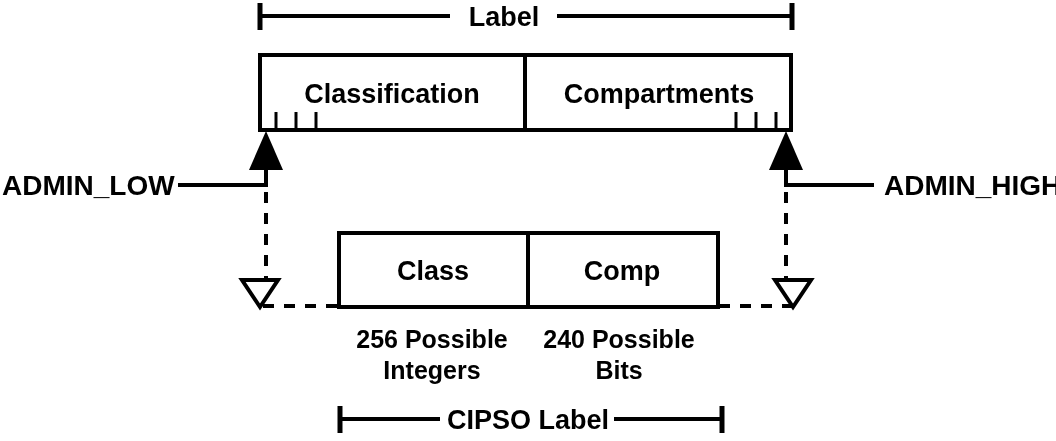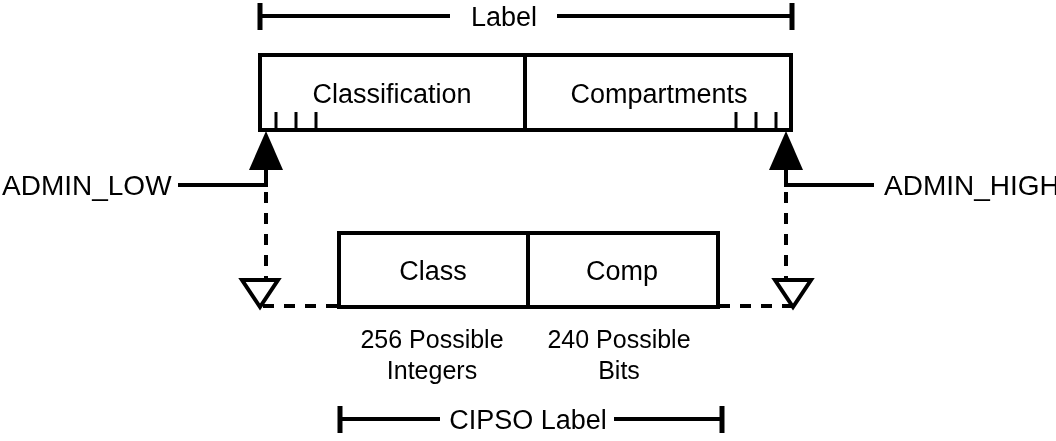--- a/index.html
+++ b/index.html
@@ -9,20 +9,21 @@
   }
   body {
     font-family: "Liberation Sans", sans-serif;
   }
   #diagram-root {
     position: relative;
     width: 1056px;
     height: 441px;
     background: #ffffff;
     overflow: hidden;
+    font-weight: bold;
   }
   svg.diagram {
     display: block;
     width: 1056px;
     height: 441px;
   }
   .box-outline {
     fill: #ffffff;
     stroke: #000000;
     stroke-width: 4;

